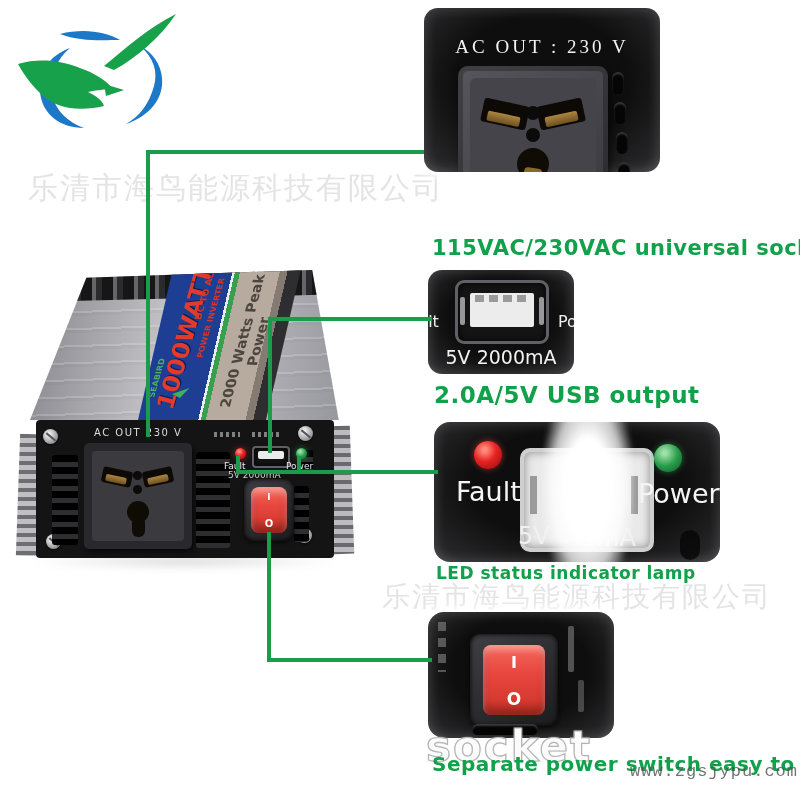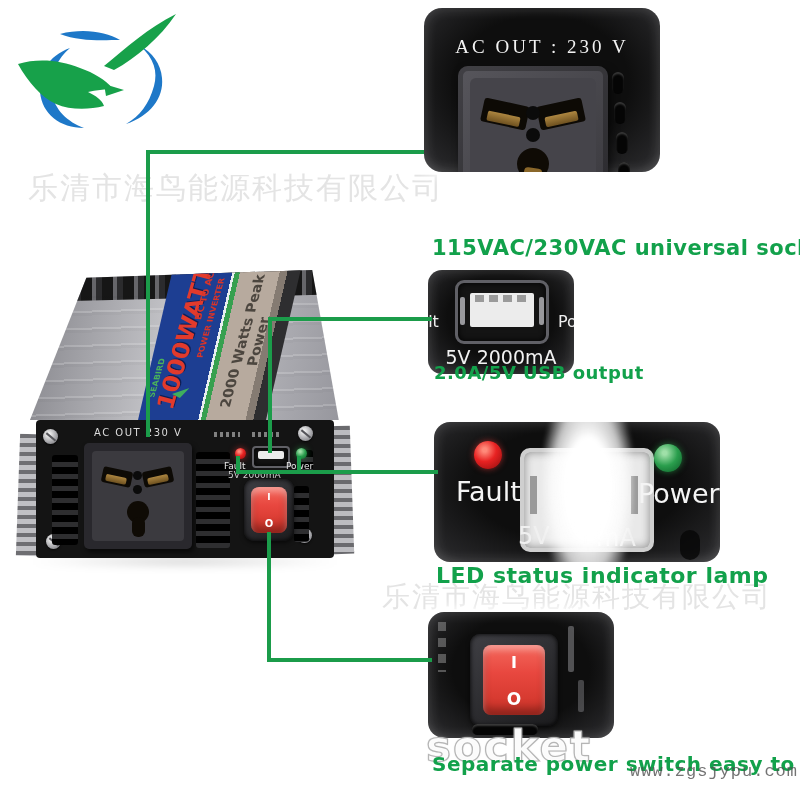--- a/index.html
+++ b/index.html
@@ -173,21 +173,21 @@
   <div class="abs cline" style="left:146px;top:150px;width:278px;height:4px;"></div>
   <div class="abs cline" style="left:146px;top:150px;width:4px;height:287px;"></div>
   <div class="abs cline" style="left:268px;top:317px;width:164px;height:4px;"></div>
   <div class="abs cline" style="left:268px;top:317px;width:4px;height:136px;"></div>
   <div class="abs cline" style="left:236px;top:456px;width:4px;height:18px;"></div>
   <div class="abs cline" style="left:297px;top:456px;width:4px;height:18px;"></div>
   <div class="abs cline" style="left:236px;top:470px;width:202px;height:4px;"></div>
   <div class="abs cline" style="left:267px;top:532px;width:4px;height:130px;"></div>
   <div class="abs cline" style="left:267px;top:658px;width:165px;height:4px;"></div>
 
-  <div class="abs panel" style="left:424px;top:8px;width:236px;height:164px;">
+  <div class="abs panel" style="left:424px;top:8px;width:236px;height:164px;border-radius:14px;">
     <div class="abs serif-white" style="left:0;top:28px;width:100%;text-align:center;font-size:19px;letter-spacing:3px;">AC OUT : 230 V</div>
     <div class="abs" style="left:34px;top:58px;width:150px;height:144px;border-radius:10px;
          background:linear-gradient(135deg,#57565c,#3a393e);
          box-shadow:inset 0 0 0 5px rgba(0,0,0,0.25), 3px 4px 8px rgba(0,0,0,0.55);">
       <div class="abs" style="left:12px;top:12px;right:12px;bottom:12px;background:#45444a;border-radius:6px;overflow:hidden;">
         <div class="abs sock-slot" style="left:12px;top:24px;width:46px;height:24px;transform:rotate(12deg);">
           <div class="sock-brass" style="height:10px;"></div>
           </div>
         <div class="abs sock-slot" style="left:68px;top:24px;width:46px;height:24px;transform:rotate(-12deg);">
           <div class="sock-brass" style="height:10px;"></div>
@@ -221,42 +221,42 @@
       <div class="abs" style="left:81px;top:14px;width:5px;height:28px;background:#98989c;border-radius:2px;"></div>
       <div class="abs usb-tongue" style="left:12px;top:10px;width:64px;height:34px;">
         <div class="usb-pad" style="left:5px;"></div>
         <div class="usb-pad" style="left:19px;"></div>
         <div class="usb-pad" style="left:33px;"></div>
         <div class="usb-pad" style="left:47px;"></div>
       </div>
     </div>
     <div class="abs" style="left:0;top:76px;width:100%;text-align:center;font-size:19px;color:#f2f2f2;">5V 2000mA</div>
   </div>
-  <div class="abs caption" style="left:434px;top:362px;font-size:18px;">2.0A/5V USB output</div>
+  <div class="abs caption" style="left:434px;top:382px;font-size:23px;">2.0A/5V USB output</div>
 
   <div class="abs panel" style="left:434px;top:422px;width:286px;height:140px;border-radius:16px;">
     <div class="abs led-red" style="left:40px;top:19px;width:28px;height:28px;"></div>
     <div class="abs" style="left:22px;top:54px;font-size:27px;color:#f4f4f4;">Fault</div>
 
     <div class="abs" style="left:86px;top:26px;width:126px;height:96px;border:4px solid #cfcfcf;border-radius:10px;
          background:#e9e9e9;box-shadow:inset 0 0 10px #8a8a8a;">
       <div class="abs" style="left:6px;top:24px;width:7px;height:38px;background:#9a9a9a;"></div>
       <div class="abs" style="left:107px;top:24px;width:7px;height:38px;background:#9a9a9a;"></div>
     </div>
     <div class="abs" style="left:84px;top:100px;font-size:24px;color:#f0f0f0;">5V</div>
     <div class="abs" style="left:162px;top:102px;font-size:24px;color:#f0f0f0;">mA</div>
 
     <div class="abs" style="left:108px;top:-20px;width:92px;height:190px;
          background:radial-gradient(ellipse at 50% 45%, rgba(255,255,255,1) 34%, rgba(255,255,255,0.75) 55%, rgba(255,255,255,0) 75%);
          filter:blur(2px);"></div>
     <div class="abs led-green" style="left:220px;top:22px;width:28px;height:28px;"></div>
     <div class="abs" style="left:204px;top:56px;font-size:27px;color:#f4f4f4;">Power</div>
     <div class="abs" style="left:246px;top:108px;width:20px;height:30px;background:#060606;border-radius:10px;opacity:.8;"></div>
   </div>
-  <div class="abs caption" style="left:436px;top:563px;font-size:22px;z-index:6;">LED status indicator lamp</div>
+  <div class="abs caption" style="left:436px;top:563px;font-size:17px;z-index:6;">LED status indicator lamp</div>
 
   <div class="abs panel" style="left:428px;top:612px;width:186px;height:126px;border-radius:16px;">
     <div class="abs" style="left:10px;top:10px;width:8px;height:50px;opacity:.5;
          background:repeating-linear-gradient(180deg,#9a9a9a 0 9px,transparent 9px 16px);"></div>
     <div class="abs sw-bezel" style="left:42px;top:22px;width:88px;height:92px;">
       <div class="abs sw-rocker" style="left:13px;top:11px;width:62px;height:70px;">
         <span class="sw-mark" style="top:8px;font-size:16px;">I</span>
         <span class="sw-mark" style="bottom:6px;font-size:17px;">O</span>
       </div>
     </div>

